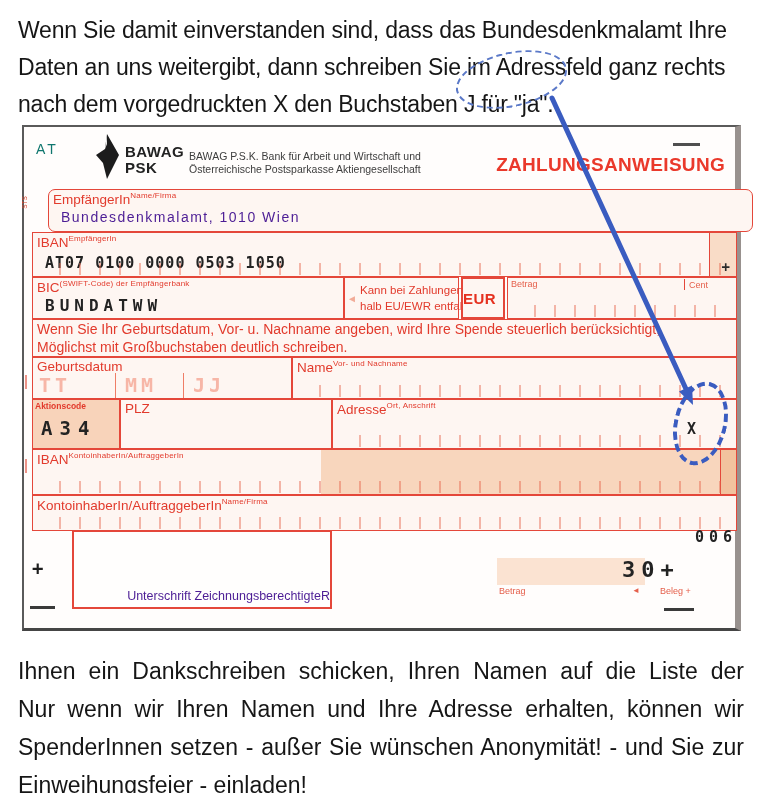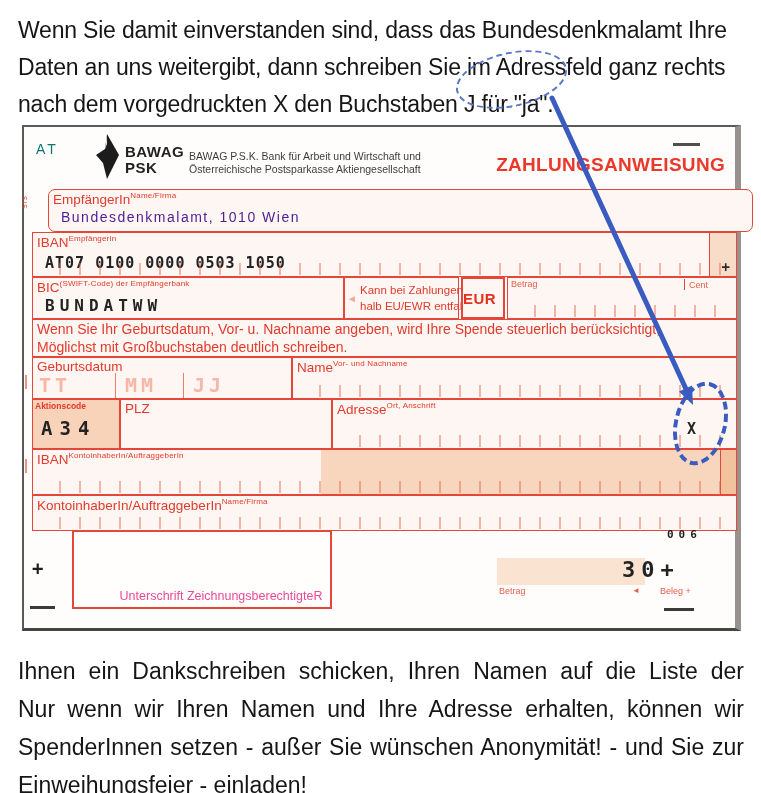--- a/index.html
+++ b/index.html
@@ -71,22 +71,22 @@
   .box-iban2 { left:8px; top:322px; width:705px; height:46px; }
   .iban2-orange { position:absolute; left:288px; top:0; right:0; bottom:0; background:#f8d6bd; }
   .iban2-cell { position:absolute; left:687px; top:0; bottom:0; right:0; border-left:1.5px solid #e4473a; background:#f2c29e; }
 
   .box-konto { left:8px; top:368px; width:705px; height:36px; }
 
   
   .plus-left { position:absolute; left:8px; top:430px; font-size:19px; font-weight:700; color:#1e1e1e; }
   .dash-left { position:absolute; left:6px; top:479px; width:25px; height:3px; background:#3a3a3a; }
   .box-sig { position:absolute; left:48px; top:403px; width:260px; height:79px; border:2px solid #e4473a; background:#fffefd; }
-  .sig-lbl { position:absolute; left:0; right:0; bottom:4px; text-align:center; color:#ec4899; font-size:12.5px;margin-left:38px; }
-  .code-006 { position:absolute; left:643px; top:401px; font-size:11px; font-weight:600; letter-spacing:5px;text-align:right; }
+  .sig-lbl { position:absolute; left:0; right:0; bottom:4px; text-align:right; color:#4c1d95; font-size:12.5px;margin-left:38px; }
+  .code-006 { position:absolute; left:671px; top:401px; font-size:15px; font-weight:600; letter-spacing:5px;text-align:right; }
   .betrag-strip { position:absolute; left:473px; top:431px; width:148px; height:27px; background:#fbe3d2; }
   .betrag-bot-lbl { position:absolute; left:475px; top:459px; }
   .beleg-arrow { position:absolute; left:608px; top:459px; color:#e5604c; font-size:8px; }
   .beleg-lbl { position:absolute; left:636px; top:459px; }
   .code-30 { position:absolute; left:598px; top:430px; font-size:22px; font-weight:700; letter-spacing:6px; }
   .dash-right { position:absolute; left:640px; top:481px; width:30px; height:3px; background:#3a3a3a; }
 
   
   .vcode { position:absolute; left:-6px; top:72px; color:#d8452f; font-size:6.5px; transform:rotate(-90deg); }
   .vbar { position:absolute; left:1px; width:2px; height:14px; background:rgba(220,60,40,0.55); }

